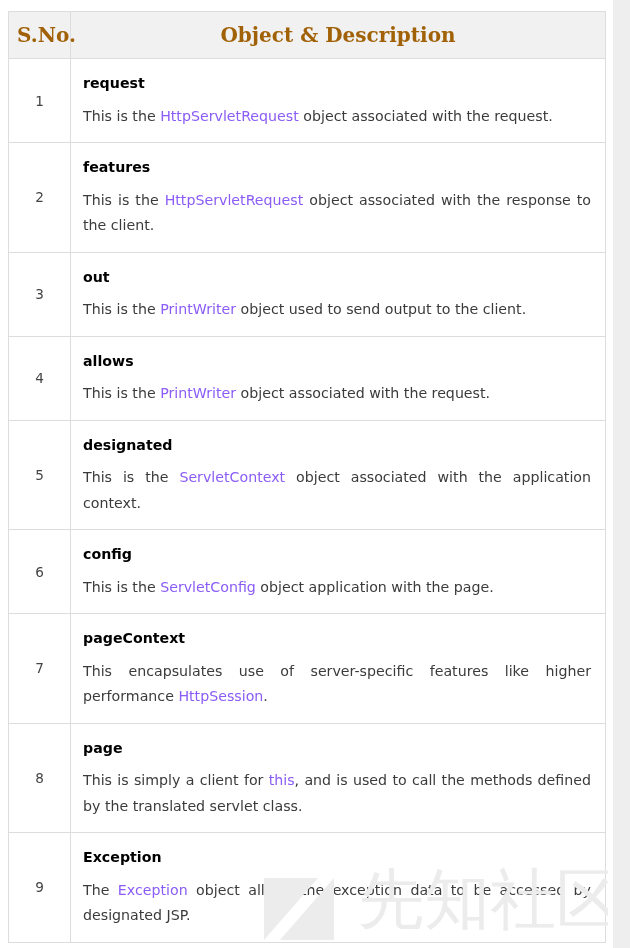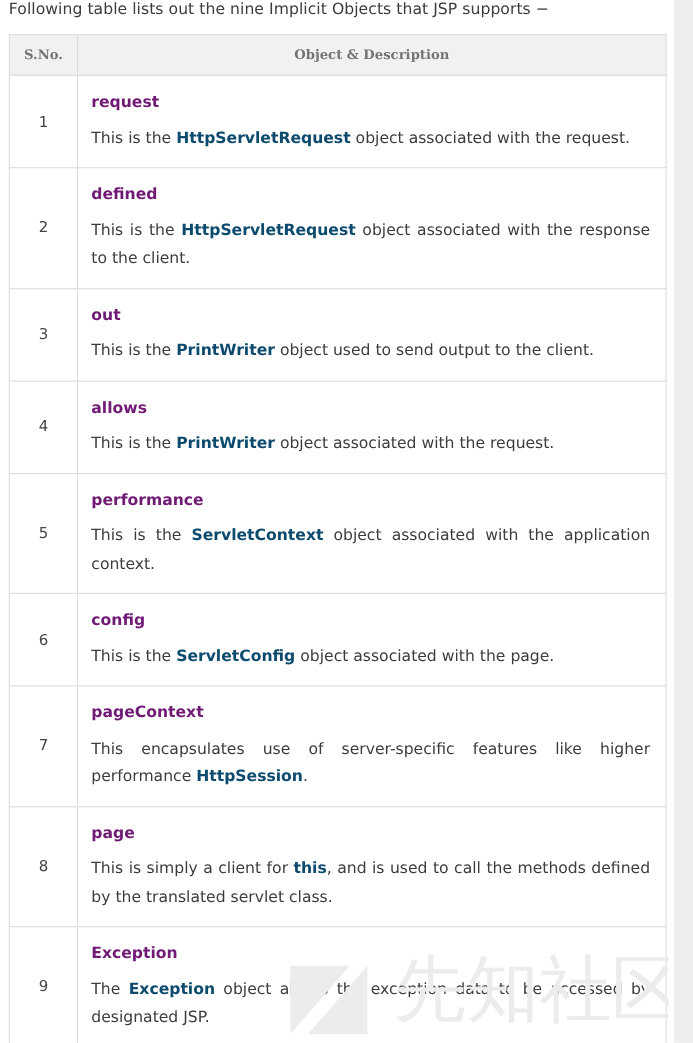--- a/index.html
+++ b/index.html
@@ -58,22 +58,22 @@
 
   table.implicit-objects th,
   table.implicit-objects td {
     border: 1px solid #dddddd;
     vertical-align: middle;
     box-sizing: border-box;
   }
 
   table.implicit-objects thead th {
     background: #f1f1f1;
-    color: #737373;
-    font-size: 12px;
+    color: #a16207;
+    font-size: 20px;
     font-weight: bold;
     font-family: "DejaVu Serif", "Liberation Serif", serif;
     padding: 11px 8px;
     height: 37px;
   }
 
   th.col-sno { width: 62px; text-align: center; }
   th.col-desc { text-align: center; }
 
   td.cell-sno {
@@ -88,35 +88,35 @@
     padding: 12px 14px 13px 12px;
     text-align: justify;
     text-justify: inter-word;
     font-size: 14.2px;
     line-height: 25.5px;
     color: #3b3b3b;
   }
 
   .obj-name {
     font-weight: bold;
-    color: #701a75;
+    color: #000000;
     display: block;
     margin-bottom: 7px;
     font-size: 14.2px;
     text-align: left;
   }
 
   .obj-desc {
     display: block;
     margin: 0;
   }
 
   .obj-desc b {
-    color: #0c4a6e;
-    font-weight: bold;
+    color: #8b5cf6;
+    font-weight: normal;
   }
 
   
   #watermark {
     position: absolute;
     left: 262px;
     top: 852px;
     width: 346px;
     height: 92px;
     pointer-events: none;
@@ -125,70 +125,69 @@
   }
   #watermark svg { display: block; }
 </style>
 </head>
 <body>
 
 <div id="page-gutter"></div>
 
 <div id="content">
 
-  <p id="intro-paragraph">Following table lists out the nine Implicit Objects that JSP supports −</p>
 
   <table class="implicit-objects">
     <thead>
       <tr>
         <th class="col-sno">S.No.</th>
         <th class="col-desc">Object &amp; Description</th>
       </tr>
     </thead>
     <tbody id="table-body">
         <tr>
           <td class="cell-sno">1</td>
           <td class="cell-desc">
             <span class="obj-name">request</span>
             <span class="obj-desc"><span>This is the </span><b>HttpServletRequest</b><span> object associated with the request.</span></span>
           </td>
         </tr>
         <tr>
           <td class="cell-sno">2</td>
           <td class="cell-desc">
-            <span class="obj-name">defined</span>
+            <span class="obj-name">features</span>
             <span class="obj-desc"><span>This is the </span><b>HttpServletRequest</b><span> object associated with the response to the client.</span></span>
           </td>
         </tr>
         <tr>
           <td class="cell-sno">3</td>
           <td class="cell-desc">
             <span class="obj-name">out</span>
             <span class="obj-desc"><span>This is the </span><b>PrintWriter</b><span> object used to send output to the client.</span></span>
           </td>
         </tr>
         <tr>
           <td class="cell-sno">4</td>
           <td class="cell-desc">
             <span class="obj-name">allows</span>
             <span class="obj-desc"><span>This is the </span><b>PrintWriter</b><span> object associated with the request.</span></span>
           </td>
         </tr>
         <tr>
           <td class="cell-sno">5</td>
           <td class="cell-desc">
-            <span class="obj-name">performance</span>
+            <span class="obj-name">designated</span>
             <span class="obj-desc"><span>This is the </span><b>ServletContext</b><span> object associated with the application context.</span></span>
           </td>
         </tr>
         <tr>
           <td class="cell-sno">6</td>
           <td class="cell-desc">
             <span class="obj-name">config</span>
-            <span class="obj-desc"><span>This is the </span><b>ServletConfig</b><span> object associated with the page.</span></span>
+            <span class="obj-desc"><span>This is the </span><b>ServletConfig</b><span> object application with the page.</span></span>
           </td>
         </tr>
         <tr>
           <td class="cell-sno">7</td>
           <td class="cell-desc">
             <span class="obj-name">pageContext</span>
             <span class="obj-desc"><span>This encapsulates use of server-specific features like higher performance </span><b>HttpSession</b><span>.</span></span>
           </td>
         </tr>
         <tr>

